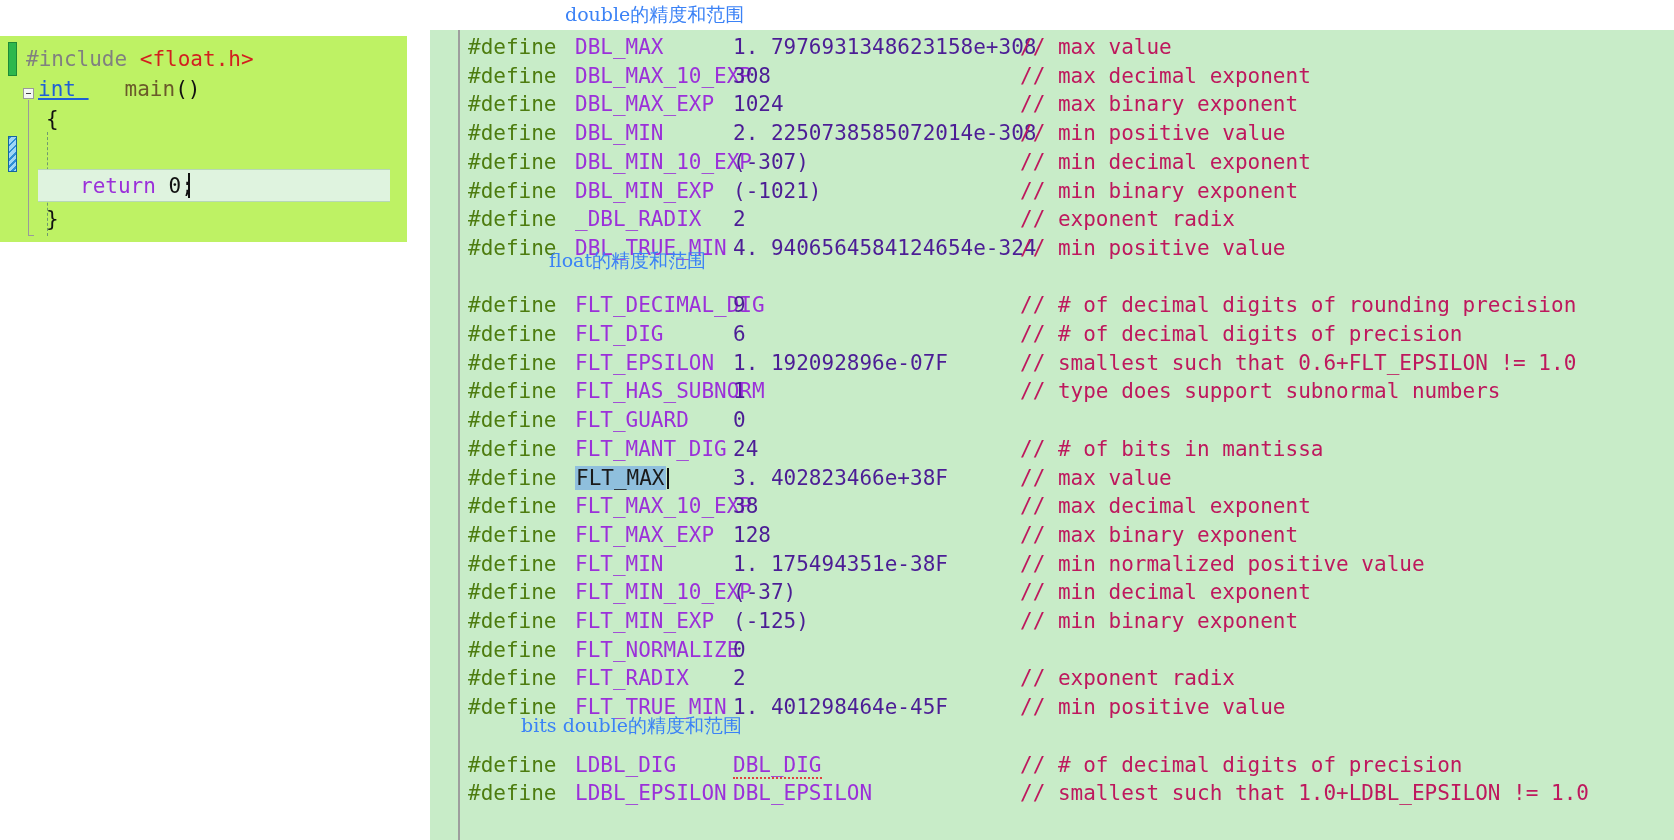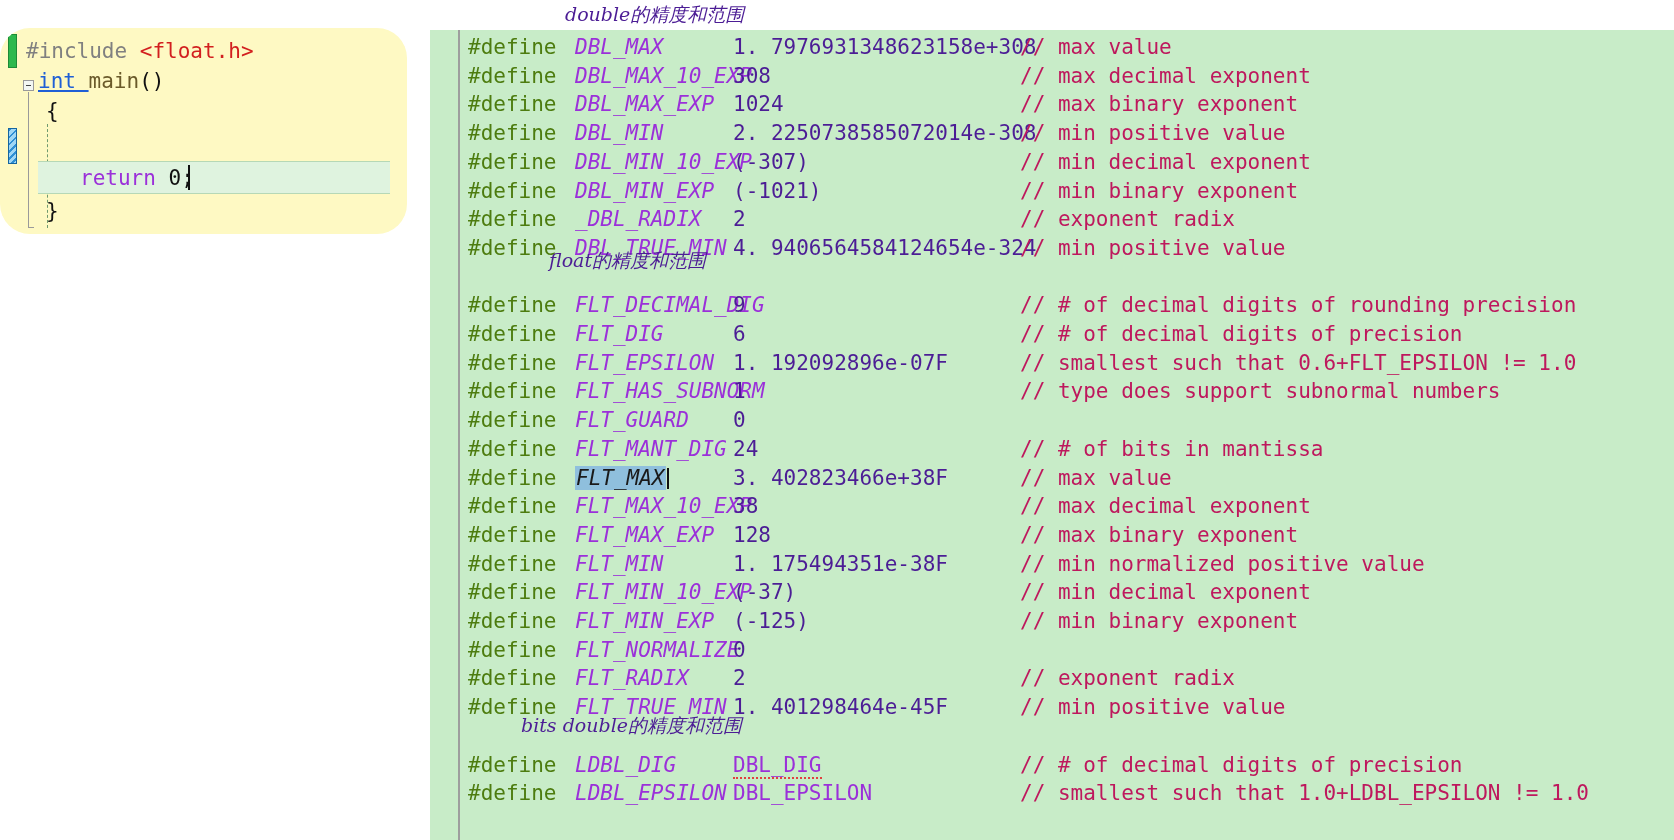--- a/index.html
+++ b/index.html
@@ -6,24 +6,23 @@
   body{
     width:1674px;height:840px;
     background:#ffffff;
     font-family:"DejaVu Sans Mono","Liberation Mono",monospace;
     overflow:hidden;
     position:relative;
   }
 
   
   #editor-panel{
-    position:absolute;left:0;top:28px;width:407px;height:206px;
-    background:#fef9c3;
+    position:absolute;left:0;top:36px;width:407px;height:206px;
+    background:#bef264;
     overflow:hidden;
-    border-radius:30px;
   }
   #editor-gutter{
     position:absolute;left:0;top:0;width:22px;height:100%;
   }
   .gutter-mark{position:absolute;left:8px;width:7px;}
   .gutter-mark.saved{background:#2db84d;border:1px solid #1d8a37;}
   .gutter-mark.unsaved{
     background:
       repeating-linear-gradient(135deg,#2f8fd4 0 2px,#9fd6f5 2px 5px);
     border:1px solid #1565a0;
@@ -57,60 +56,60 @@
     letter-spacing:0px;
   }
   #caret{
     position:absolute;left:188px;top:137px;width:2px;height:25px;background:#111;
   }
 
   
   .t-pre{color:#808080;}
   .t-inc{color:#d21f1f;}
   .t-kw{color:#1f5fd6;text-decoration:underline;}
-  .t-fn{color:#6a5a2a;}
+  .t-fn{color:#6a5a2a;margin-left:36px;}
   .t-punct{color:#111111;}
   .t-macro{color:#9b30d9;}
   .t-com{color:#1f6b5a;}
   .t-num{color:#111111;}
 
   
   #header-panel{
     position:absolute;left:430px;top:30px;width:1244px;height:810px;
     background:#c8ecc8;overflow:hidden;
   }
   #header-rule{
     position:absolute;left:28px;top:0;width:2px;height:810px;background:#9e9e9e;
   }
   .hrow{
     position:absolute;left:0;height:29px;white-space:pre;
     font-size:21px;line-height:29px;
   }
   .hrow .c-def{position:absolute;left:38px;color:#4d7c0f;}
-  .hrow .c-name{position:absolute;left:145px;color:#9b30d9;font-style:italic;}
+  .hrow .c-name{position:absolute;left:145px;color:#9b30d9;}
   .hrow .c-val{position:absolute;left:303px;color:#4c1d95;}
   .hrow .c-val.macroref{color:#9b30d9;}
   .hrow .c-com{position:absolute;left:590px;color:#be185d;}
   .sel-name{
     background:#8fbfdd;color:#1a1a1a !important;padding:0 1px;
     position:relative;
   }
   .sel-caret{
     display:inline-block;width:2px;height:21px;background:#111;
     vertical-align:-4px;margin-left:1px;
   }
   .squiggle{
     border-bottom:2px dotted #e04040;
   }
 
   
   .annot{
-    position:absolute;color:#4c1d95;
+    position:absolute;color:#3b82f6;
     font-family:"DejaVu Serif","Liberation Serif",serif;
-    font-size:19px;white-space:nowrap;font-style:italic;
+    font-size:19px;white-space:nowrap;
   }
   #annot-double{left:565px;top:2px;}
   #annot-float{left:549px;top:248px;}
   #annot-ldouble{left:521px;top:713px;}
 </style>
 </head>
 <body>
 
 <div id="editor-panel">
 

